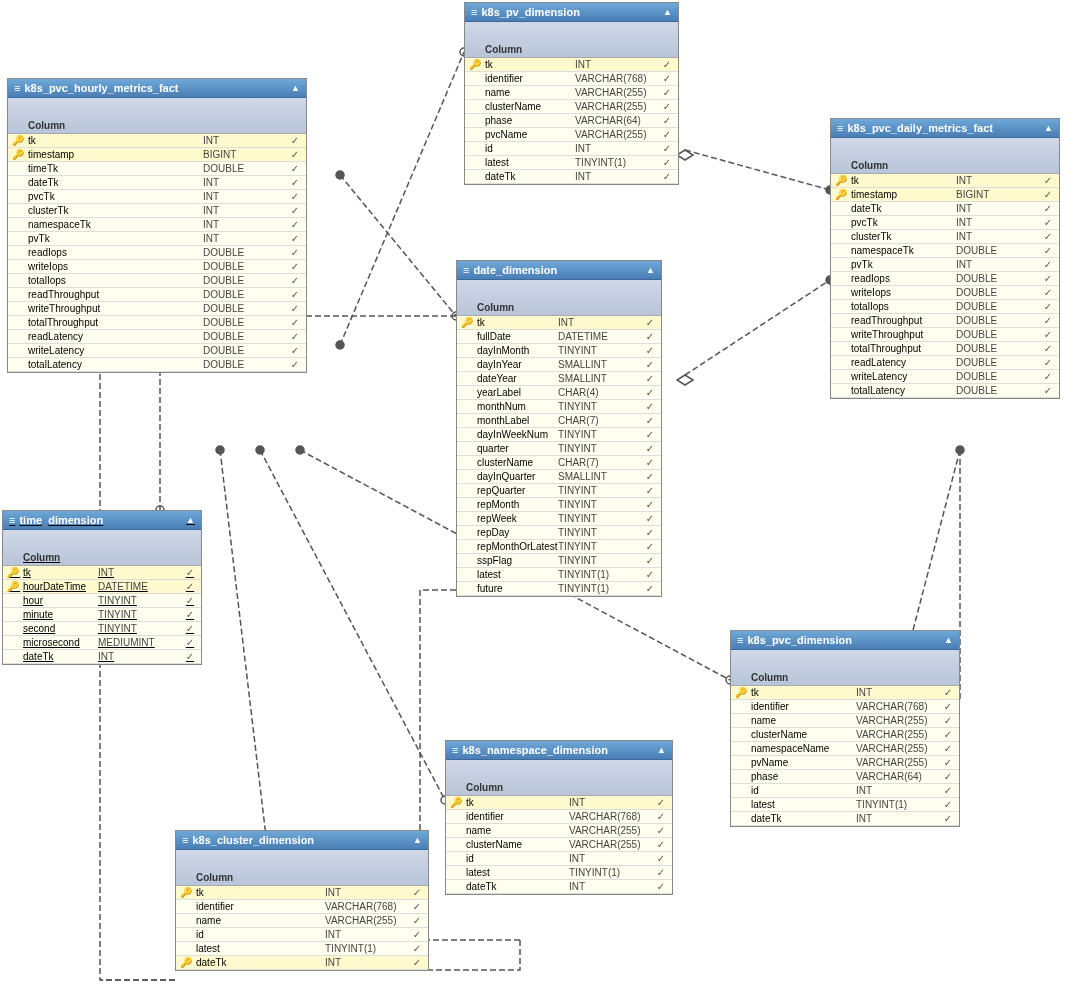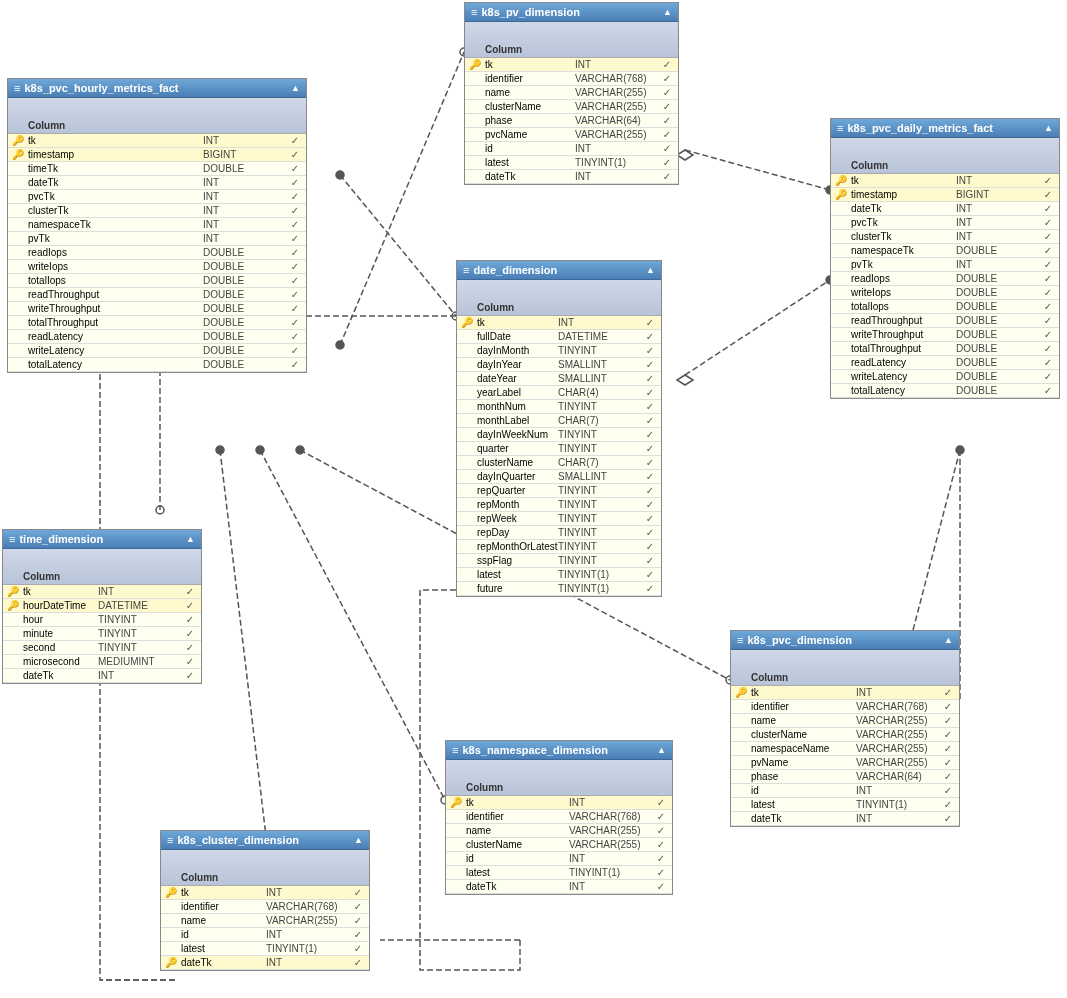--- a/index.html
+++ b/index.html
@@ -560,21 +560,21 @@
         <span class="col-check">✓</span>
       </div>
     <div class="col-row">
         <span class="col-icon"></span>
         <span class="col-name">future</span>
         <span class="col-type">TINYINT(1)</span>
         <span class="col-check">✓</span>
       </div>
   </div>
 
-  <div class="table-box" style="left:2px;top:529px;width:200px;">
+  <div class="table-box" style="left:2px;top:510px;width:200px;text-decoration:underline;">
     <div class="table-header">
       <span><span class="table-header-icon">≡</span><span>time_dimension</span></span>
       <span class="title-arrow">▲</span>
     </div>
     <div class="col-header">
       <span class="col-icon"></span>
       <span class="col-header-name">Column</span>
       <span class="col-header-type"></span>
       <span style="width:14px"></span>
     </div>
@@ -743,21 +743,21 @@
         <span class="col-check">✓</span>
       </div>
     <div class="col-row">
         <span class="col-icon"></span>
         <span class="col-name">dateTk</span>
         <span class="col-type">INT</span>
         <span class="col-check">✓</span>
       </div>
   </div>
 
-  <div class="table-box" style="left:160px;top:830px;width:210px;">
+  <div class="table-box" style="left:175px;top:830px;width:254px;">
     <div class="table-header">
       <span><span class="table-header-icon">≡</span><span>k8s_cluster_dimension</span></span>
       <span class="title-arrow">▲</span>
     </div>
     <div class="col-header">
       <span class="col-icon"></span>
       <span class="col-header-name">Column</span>
       <span class="col-header-type"></span>
       <span style="width:14px"></span>
     </div>

